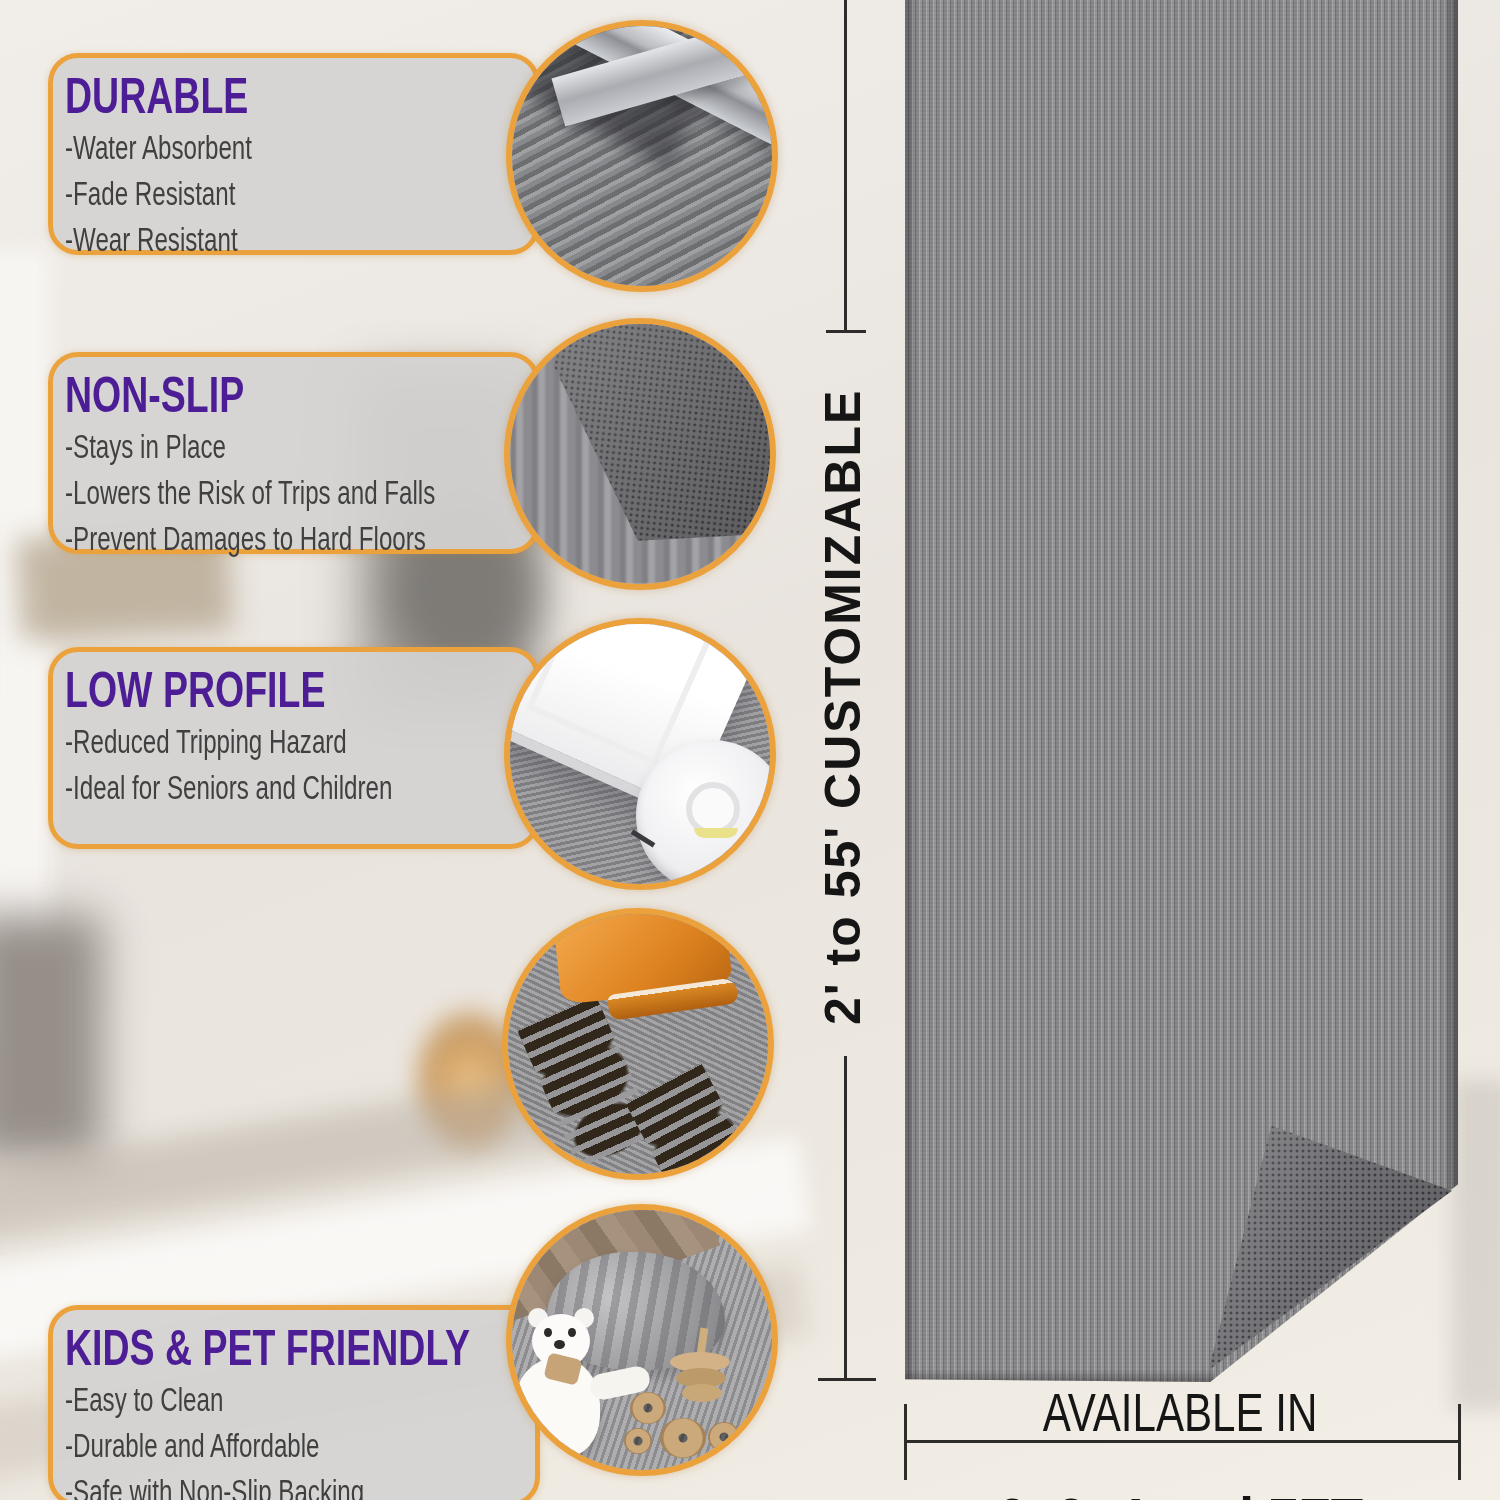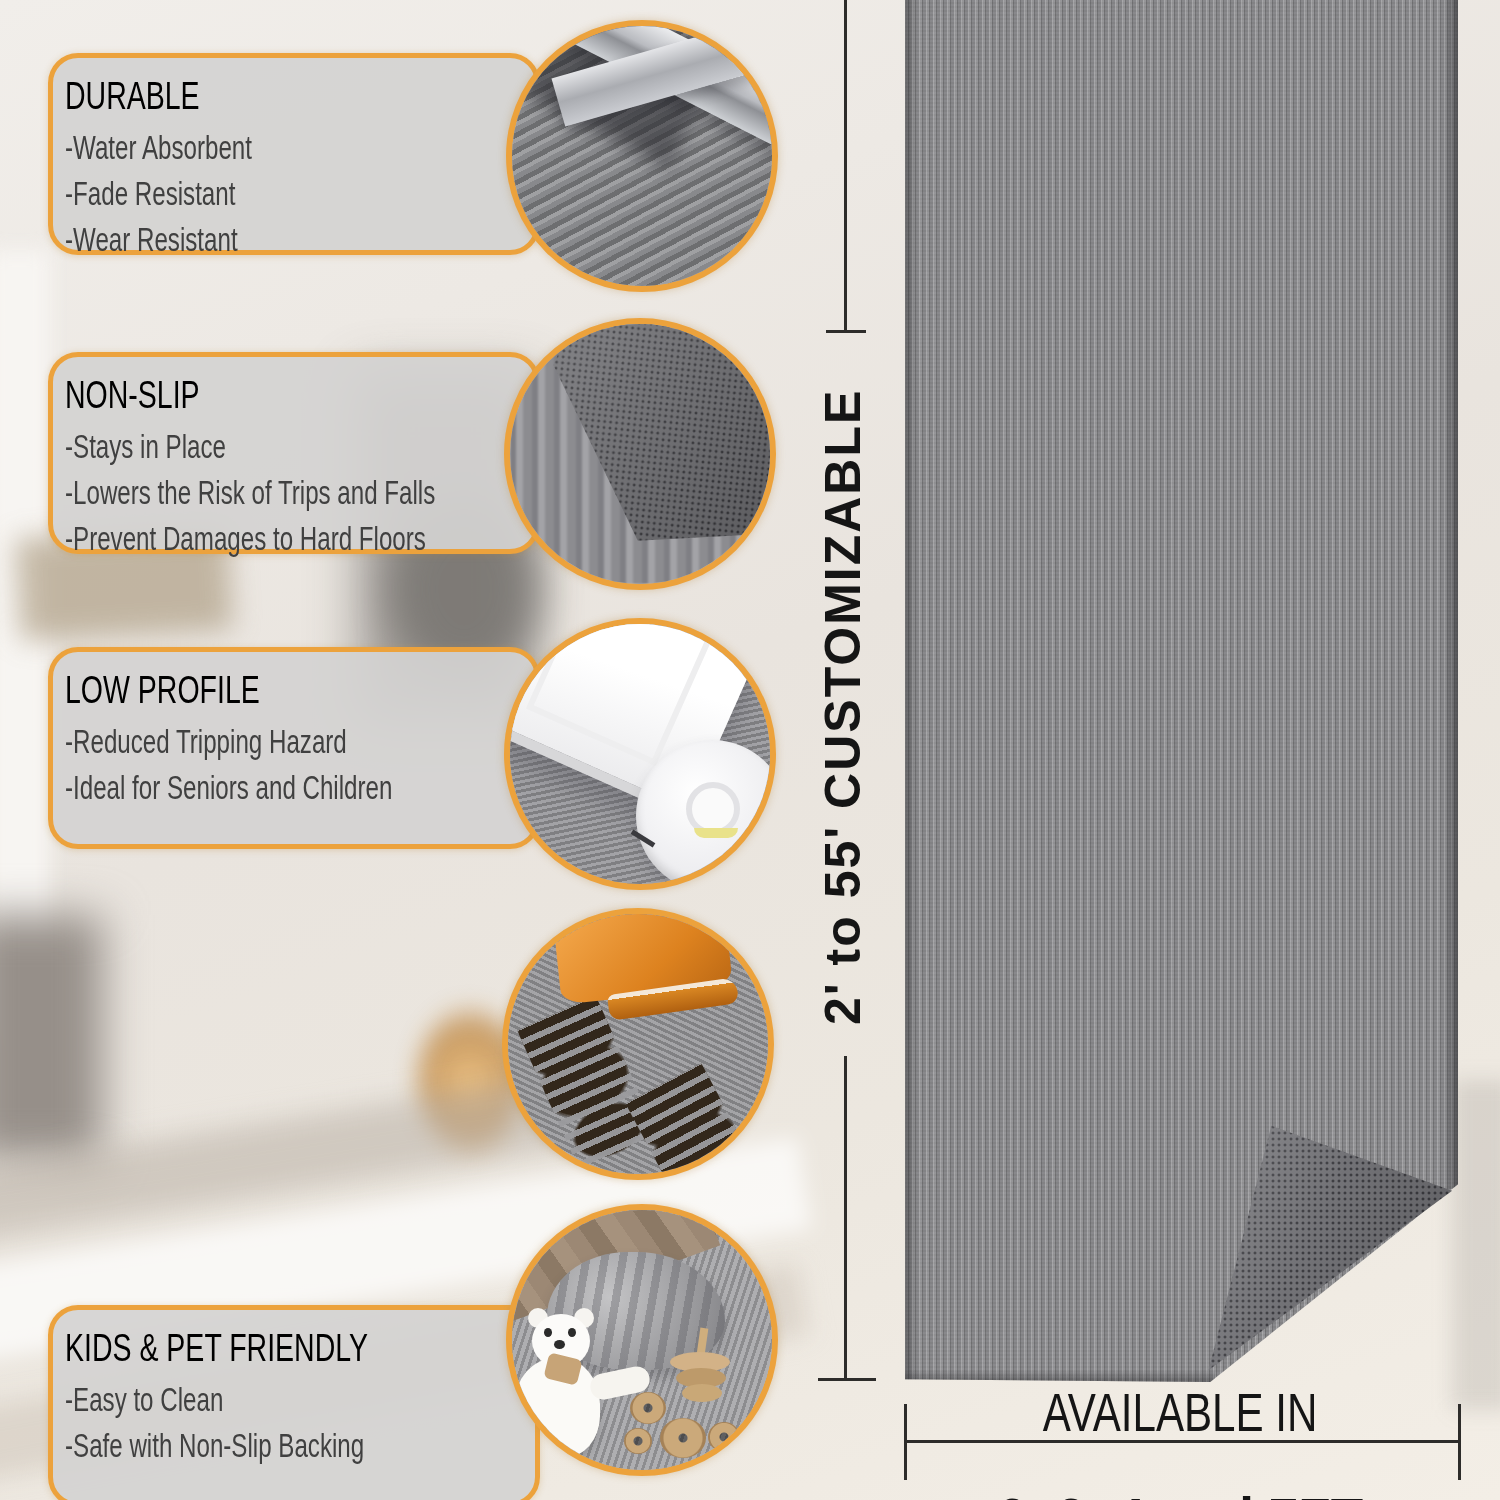--- a/index.html
+++ b/index.html
@@ -45,21 +45,21 @@
     writing-mode:vertical-rl;transform:rotate(180deg);
     font-size:50px;font-weight:700;letter-spacing:2px;color:#151515;white-space:nowrap;}
   .avail{left:930px;width:500px;text-align:center;color:#151515;z-index:3;}
   .avail-1{top:1386px;font-size:54px;line-height:52px;font-weight:400;}
   .avail-2{top:1495px;font-size:68px;line-height:54px;font-weight:700;}
   .cond{display:inline-block;transform:scaleX(.78);transform-origin:50% 50%;white-space:nowrap;}
   
   .card{left:48px;width:492px;height:202px;z-index:4;box-sizing:border-box;
     background:rgba(212,211,209,.92);border:5px solid #ECA23C;border-radius:30px;
     padding:10px 8px 0 12px;box-shadow:0 1px 7px rgba(190,140,60,.30);}
-  .f-title{margin:2px 0 2px 0;font-size:38px;line-height:52px;font-weight:400;color:#000000;}
+  .f-title{margin:2px 0 2px 0;font-size:50px;line-height:52px;font-weight:700;color:#4c1d95;}
   .f-b{font-size:34px;line-height:46px;color:#404040;}
   .condL{display:inline-block;transform:scaleX(.75);transform-origin:0 60%;white-space:nowrap;}
   .condB{display:inline-block;transform:scaleX(.71);transform-origin:0 60%;white-space:nowrap;}
   
   .circle{width:260px;height:260px;border:6px solid #ECA23C;border-radius:50%;overflow:hidden;
     z-index:5;background:#b9b9bb;box-shadow:0 0 9px rgba(185,140,70,.38);}
   .circle .abs{position:absolute;}
   
   .s1-rug{inset:-90px;background-color:#8f9093;transform:rotate(62deg);
     background-image:repeating-linear-gradient(90deg,rgba(0,0,0,.24) 0 5px,rgba(255,255,255,.14) 5px 9px,rgba(0,0,0,.05) 9px 14px);}
@@ -187,20 +187,21 @@
   <div class="abs card" style="top:647px;">
     <div class="f-title"><span class="condL">LOW PROFILE</span></div>
     <div class="f-b"><span class="condB">-Reduced Tripping Hazard</span></div>
     <div class="f-b"><span class="condB">-Ideal for Seniors and Children</span></div>
   </div>
 
 
   <div class="abs card" style="top:1305px;">
     <div class="f-title"><span class="condL">KIDS &amp; PET FRIENDLY</span></div>
     <div class="f-b"><span class="condB">-Easy to Clean</span></div>
+    <div class="f-b"><span class="condB">-Durable and Affordable</span></div>
     <div class="f-b"><span class="condB">-Safe with Non-Slip Backing</span></div>
   </div>
 
   <div class="abs circle" style="left:506px;top:20px;">
     <div class="abs s1-rug"></div>
     <div class="abs s1-shadow"></div>
     <div class="abs s1-bar1"></div>
     <div class="abs s1-bar2"></div>
   </div>
 

